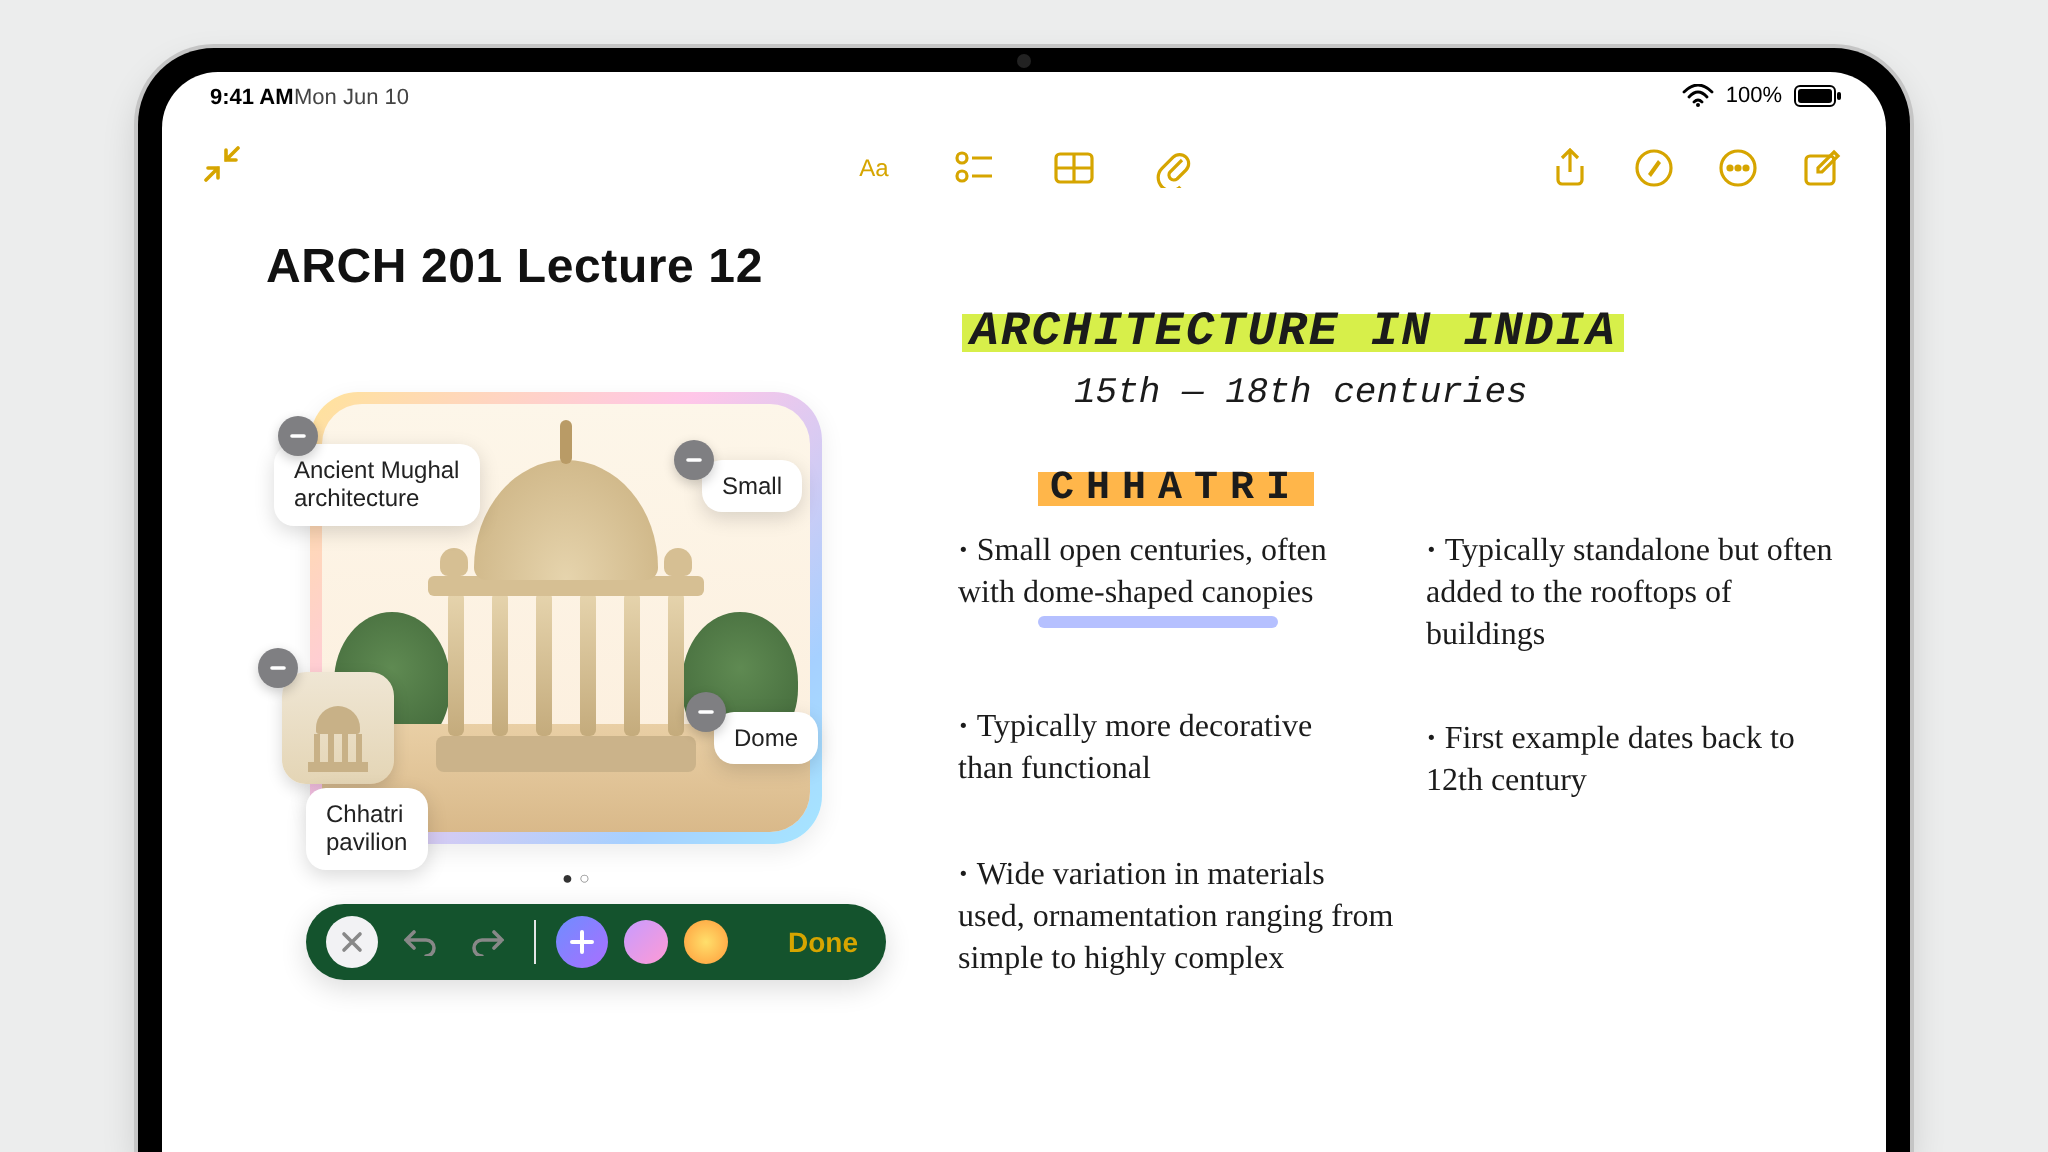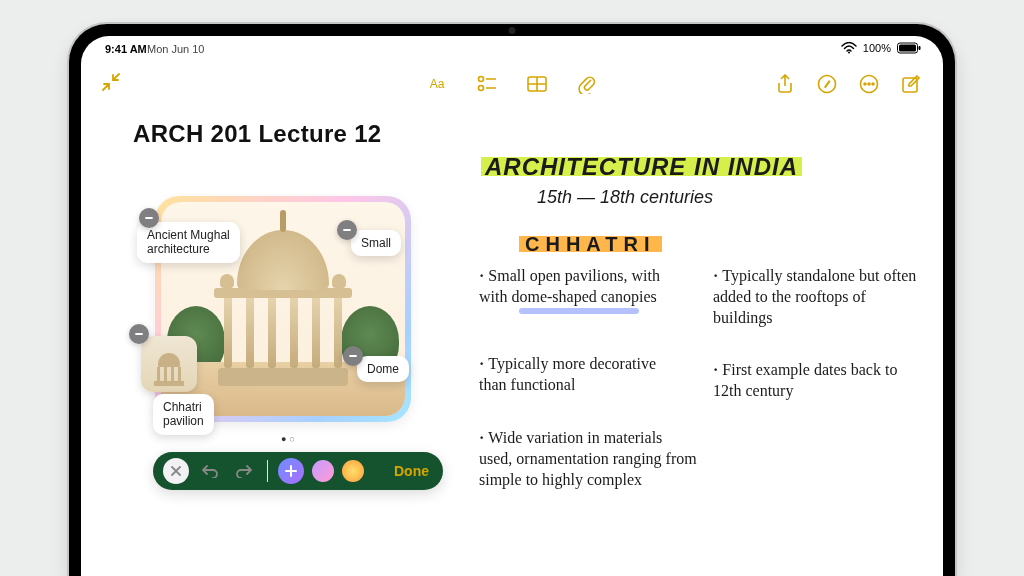--- a/index.html
+++ b/index.html
@@ -65,21 +65,21 @@
   .cbtn { width:26px; height:26px; border-radius:50%; display:flex; align-items:center; justify-content:center; color:#888;}
   .cbtn.round { background:#f2f2f4; }
   .vdiv { width:1px; height:22px; background:#e4e4e6; margin:0 2px;}
   .plus { width:26px;height:26px;border-radius:50%; background:linear-gradient(135deg,#6f8dff,#a96fff); color:#fff; display:flex;align-items:center;justify-content:center;}
   .swatch { width:22px;height:22px;border-radius:50%; }
   .sw1{background:linear-gradient(135deg,#c79bff,#ff9bd5);} 
   .sw2{background:radial-gradient(circle,#ffdf6b,#ff9b3b);} 
   .done{ margin-left:auto; color:#d6a500; font-weight:600; font-size:14px; padding-right:4px;}
 
   
-  .hand { font-family: Liberation Sans, sans-serif; color:#1b1b1b; position:absolute; line-height:1.25; }
+  .hand { font-family: Liberation Mono, monospace; color:#1b1b1b; position:absolute; line-height:1.25; }
   .h-title { left:400px; top:116px; font-size:24px; letter-spacing:1px; font-style:italic; font-weight:600;}
   .hl-green { background:linear-gradient(transparent 15%, #d7ef4a 15%, #d7ef4a 85%, transparent 85%); padding:0 4px;}
   .h-sub { left:456px; top:150px; font-size:18px; font-style:italic;}
   .h-sec { left:438px; top:196px; font-size:20px; letter-spacing:6px; font-weight:600;}
   .hl-orange { background:linear-gradient(transparent 12%, #ffb64a 12%, #ffb64a 88%, transparent 88%); padding:0 6px;}
   .bullet { position:absolute; font-family:"Bradley Hand","Segoe Script","Comic Sans MS",cursive; font-size:16px; color:#1b1b1b; line-height:1.3; }
   .bullet::before{ content:"· "; font-weight:700; }
   .ul-blue { position:absolute; height:6px; background:rgba(120,140,255,.55); border-radius:3px; }
 
 </style>
@@ -266,21 +266,21 @@
         </div>
       <div class="swatch sw1"></div>
       <div class="swatch sw2"></div>
       <div class="done">Done</div>
     </div>
 
     <div class="hand h-title"><span class="hl-green">ARCHITECTURE IN INDIA</span></div>
     <div class="hand h-sub">15th — 18th centuries</div>
     <div class="hand h-sec"><span class="hl-orange">CHHATRI</span></div>
 
-    <div class="bullet" style="left:398px; top:230px; width:200px;">Small open pavilions, with with dome-shaped canopies</div>
+    <div class="bullet" style="left:398px; top:230px; width:200px;">Small open centuries, often with dome-shaped canopies</div>
     <div class="ul-blue" style="left:438px; top:272px; width:120px;"></div>
     <div class="bullet" style="left:398px; top:318px; width:200px;">Typically more decorative than functional</div>
     <div class="bullet" style="left:398px; top:392px; width:220px;">Wide variation in materials used, ornamentation ranging from simple to highly complex</div>
 
     <div class="bullet" style="left:632px; top:230px; width:210px;">Typically standalone but often added to the rooftops of buildings</div>
     <div class="bullet" style="left:632px; top:324px; width:200px;">First example dates back to 12th century</div>
 
   </div>
 </div>
 

